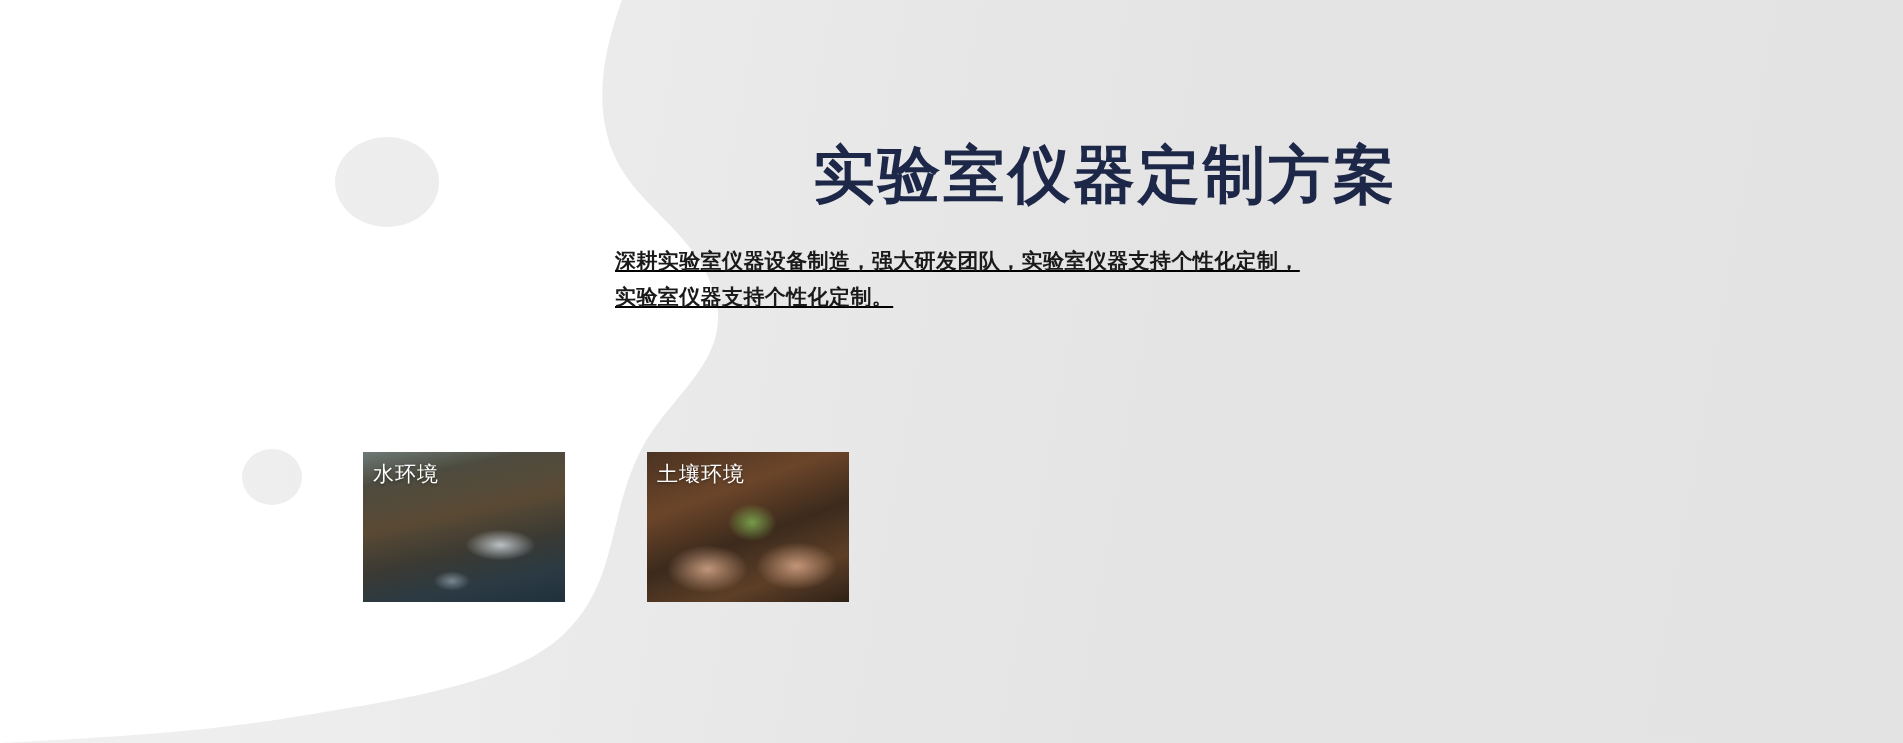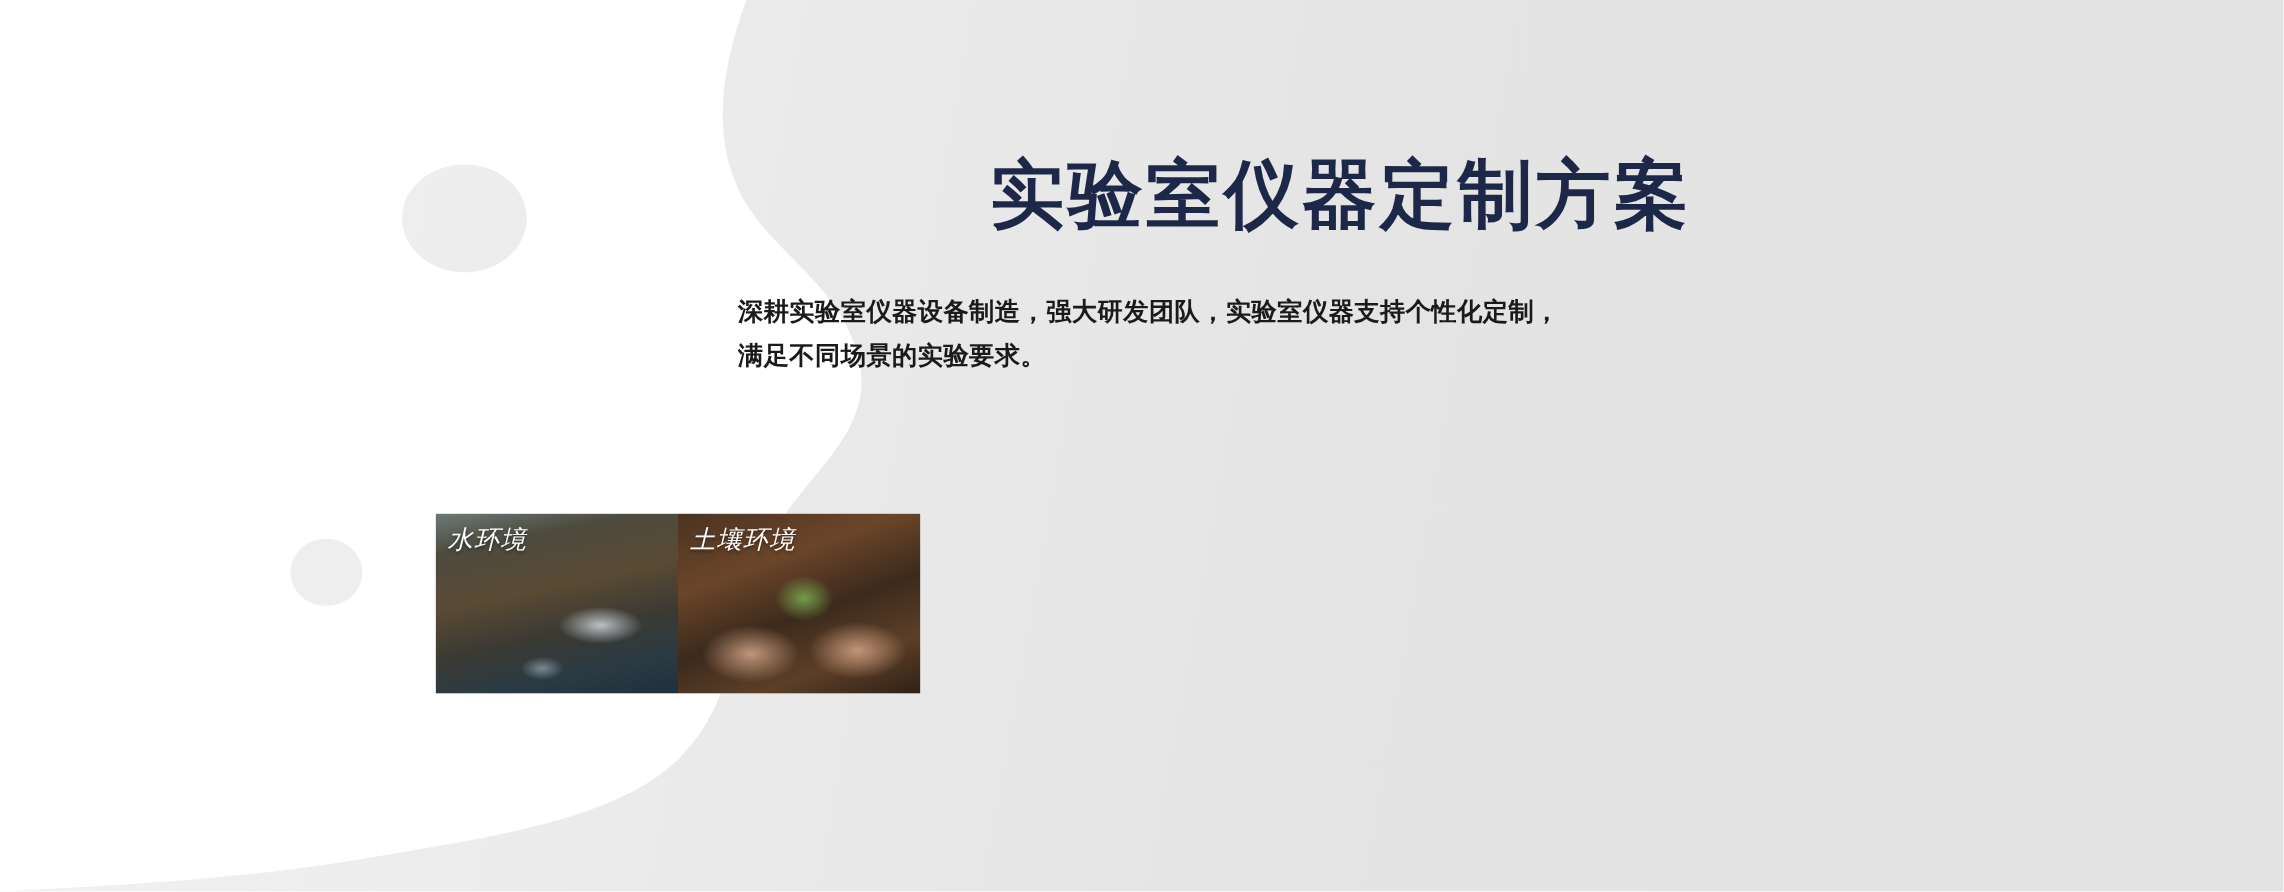--- a/index.html
+++ b/index.html
@@ -33,53 +33,54 @@
 
   
   #headline-block {
     position: absolute;
     left: 0;
     top: 128px;
     width: 1410px;
     text-align: right;
   }
   #page-title {
-    margin: 0;
+    margin: 12px;
     font-size: 62px;
     font-weight: 700;
     letter-spacing: 3px;
     color: #1d2748;
     line-height: 1.12;
     white-space: nowrap;
   }
 
   #subtitle-block {
     position: absolute;
     left: 615px;
     top: 243px;
     width: 800px;
+    text-decoration: underline;
   }
   .subtitle-line {
     font-size: 21px;
     font-weight: 700;
     color: #1a1a1a;
     line-height: 1.72;
     letter-spacing: 0.4px;
     white-space: nowrap;
   }
 
   
   #card-strip {
     position: absolute;
     left: 363px;
-    top: 428px;
+    top: 452px;
     width: 1048px;
     height: 150px;
     display: flex;
-    font-style: italic;
+    gap: 82px;
   }
   .scene-card {
     position: relative;
     width: 202px;
     height: 150px;
     overflow: hidden;
     flex: 0 0 auto;
   }
   .card-photo {
     position: absolute;
@@ -147,21 +148,21 @@
              C512,686 392,700 300,716
              C200,733 92,738 0,743 Z" fill="#ffffff" mask="url(#holes)"></path>
   </svg>
 
   <div id="headline-block">
     <h1 id="page-title">实验室仪器定制方案</h1>
   </div>
 
   <div id="subtitle-block">
     <div class="subtitle-line">深耕实验室仪器设备制造，强大研发团队，实验室仪器支持个性化定制，</div>
-    <div class="subtitle-line">满足不同场景的实验要求。</div>
+    <div class="subtitle-line">实验室仪器支持个性化定制。</div>
   </div>
 
   <div id="card-strip">
 
     <div class="scene-card">
       <div class="card-photo photo-water"></div>
       <div class="card-label">水环境</div>
     </div>
 
     <div class="scene-card">

